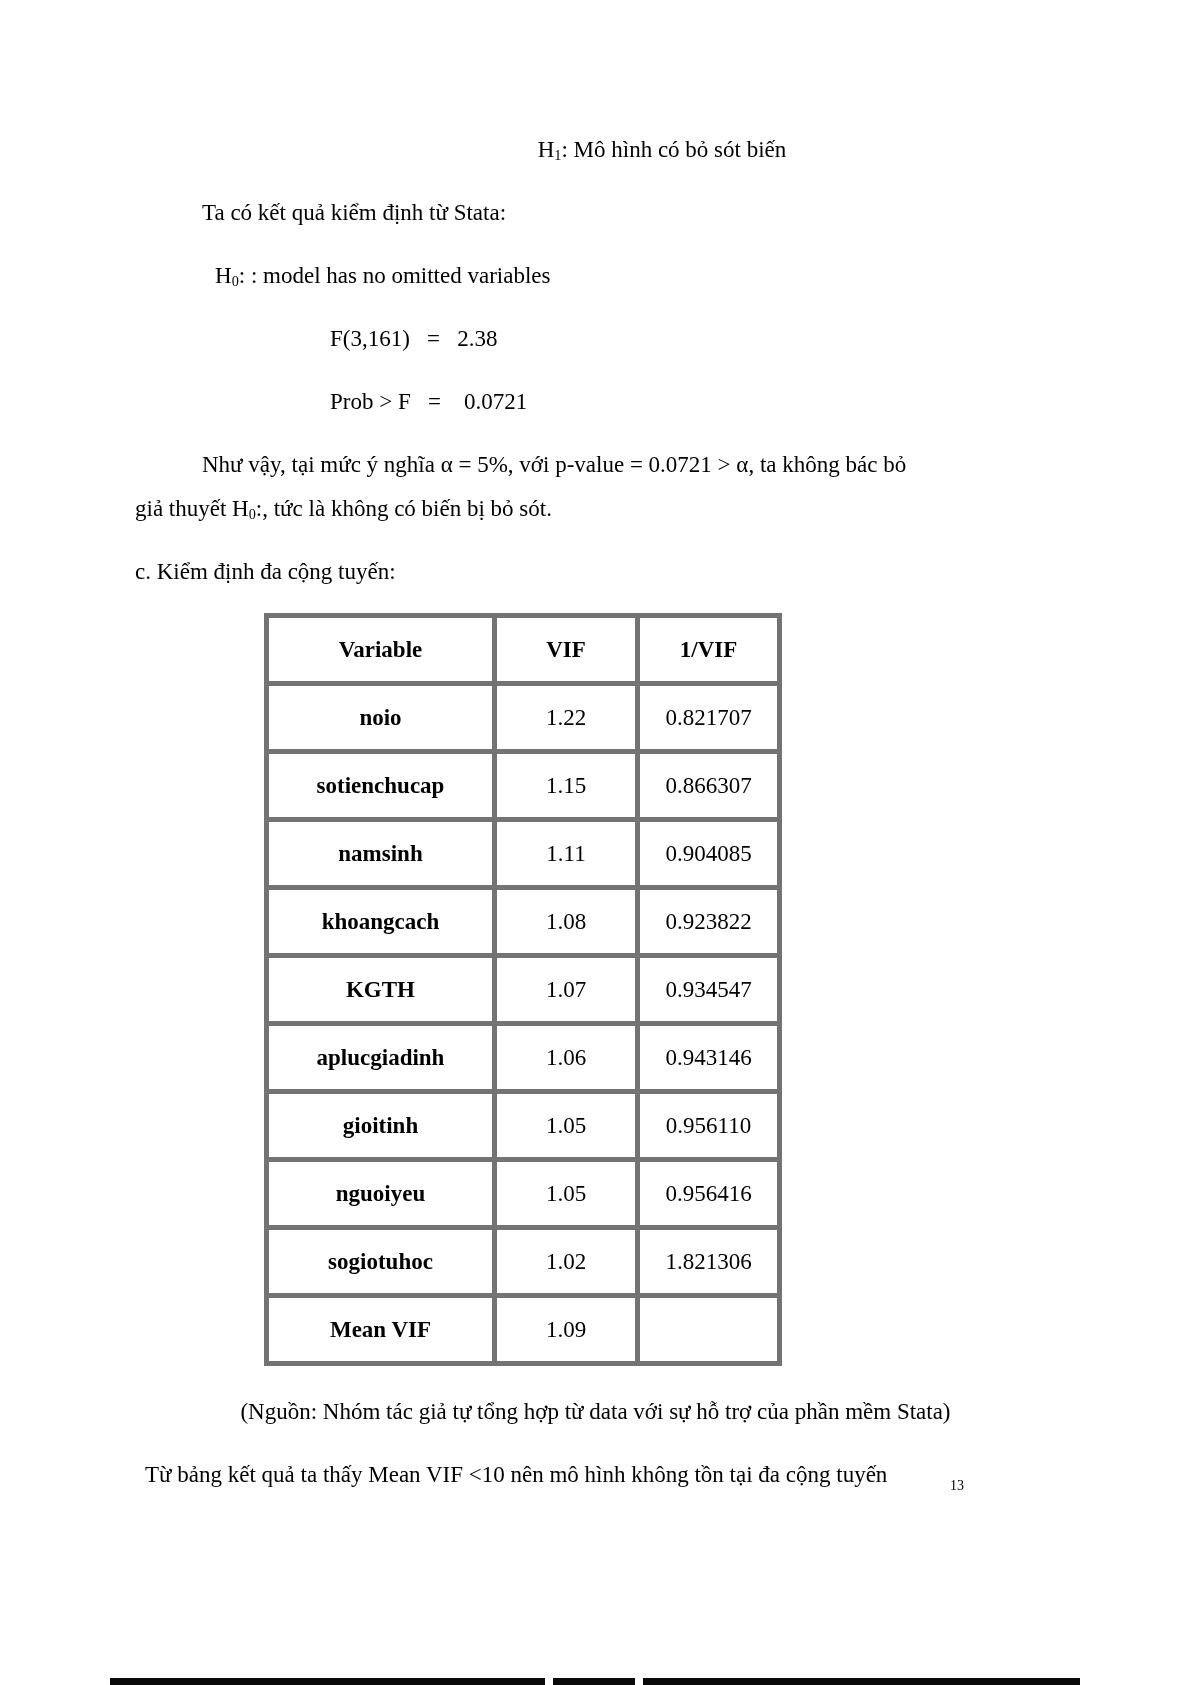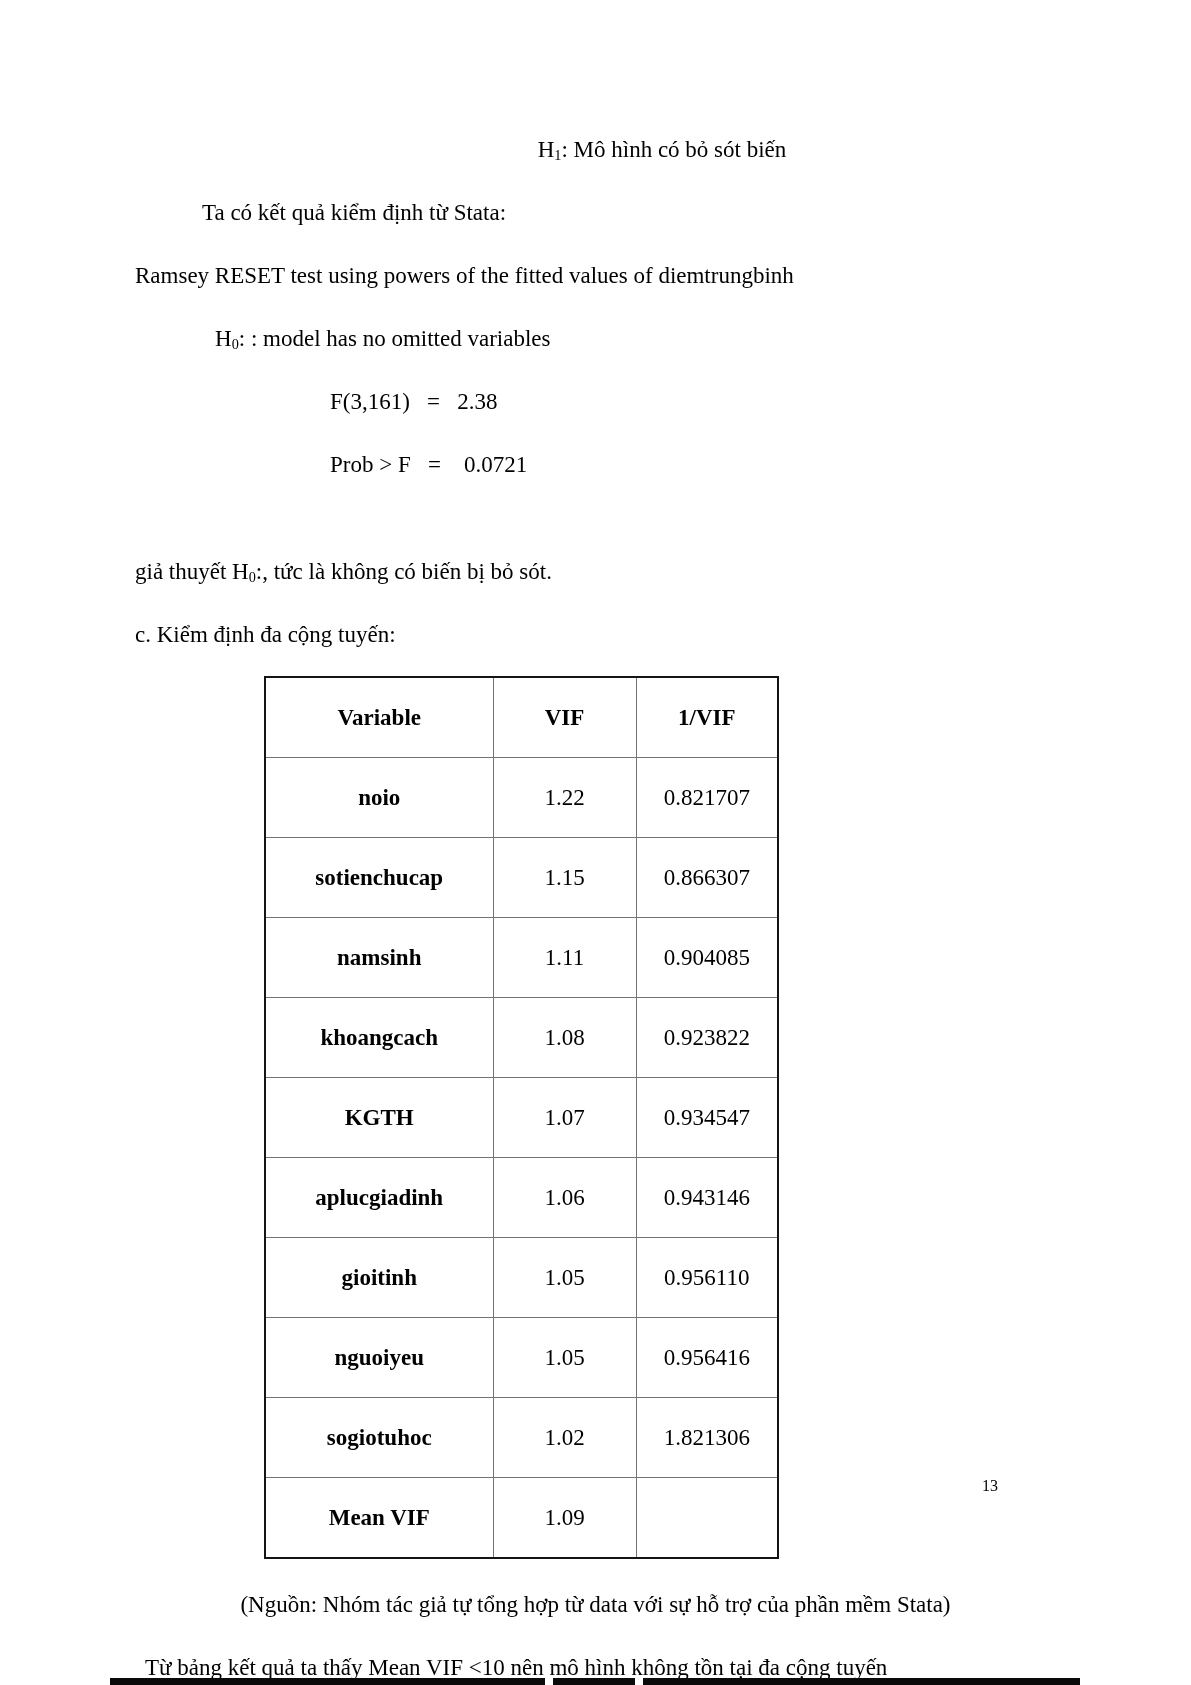--- a/index.html
+++ b/index.html
@@ -37,43 +37,42 @@
     top: 0.2em;
     line-height: 0;
   }
   table.vif-table {
     border-collapse: collapse;
     margin: 12px 0 0 129px;
     border: 2px solid #141414;
   }
   table.vif-table th,
   table.vif-table td {
-    border: 1px solid #737373;
+    border: 5px solid #737373;
     text-align: center;
     vertical-align: middle;
     font-size: 23px;
     height: 47px;
-    padding: 16px;
+    padding: 8px;
   }
   table.vif-table th { font-weight: bold; }
   table.vif-table td.var-cell { font-weight: bold; }
   .col-variable { width: 228px; }
   .col-vif      { width: 143px; }
   .col-invvif   { width: 142px; }
   p.source-caption {
     margin-top: 24px;
     text-align: center;
   }
   .page-number {
     position: absolute;
     left: 950px;
     top: 1474px;
-    font-size: 16px;
+    font-size: 14px;
     line-height: 24px;
-    margin-left: 32px;
   }
   .next-page-edge {
     position: absolute;
     bottom: 0;
     left: 110px;
     width: 970px;
     height: 7px;
     display: flex;
   }
   .next-page-edge .seg { background: #0a0a0a; height: 100%; }
@@ -84,29 +83,28 @@
 </style>
 </head>
 <body>
 
 <div class="content">
 
   <p class="ind-133"><span>H</span><sub class="h-sub">1</sub><span>: Mô hình có bỏ sót biến</span></p>
 
   <p class="ind-67">Ta có kết quả kiểm định từ Stata:</p>
 
-  <p>Ramsey RESET test using powers of the fitted values of diemtrungbinh</p>
 
   <p class="ind-80"><span>H</span><sub class="h-sub">0</sub><span>: : model has no omitted variables</span></p>
 
   <p class="ind-195 pre">F(3,161)   =   2.38</p>
 
   <p class="ind-195 pre">Prob &gt; F   =    0.0721</p>
 
-  <p class="ind-67"><br><span>giả thuyết H</span><sub class="h-sub">0</sub><span>:, tức là không có biến bị bỏ sót.</span></p>
+  <p class="ind-67"><span>Như vậy, tại mức ý nghĩa α = 5%, với p-value = 0.0721 &gt; α, ta không bác bỏ</span><br><span>giả thuyết H</span><sub class="h-sub">0</sub><span>:, tức là không có biến bị bỏ sót.</span></p>
 
   <p>c. Kiểm định đa cộng tuyến:</p>
 
   <table class="vif-table">
     <colgroup>
       <col class="col-variable">
       <col class="col-vif">
       <col class="col-invvif">
     </colgroup>
     <thead>

